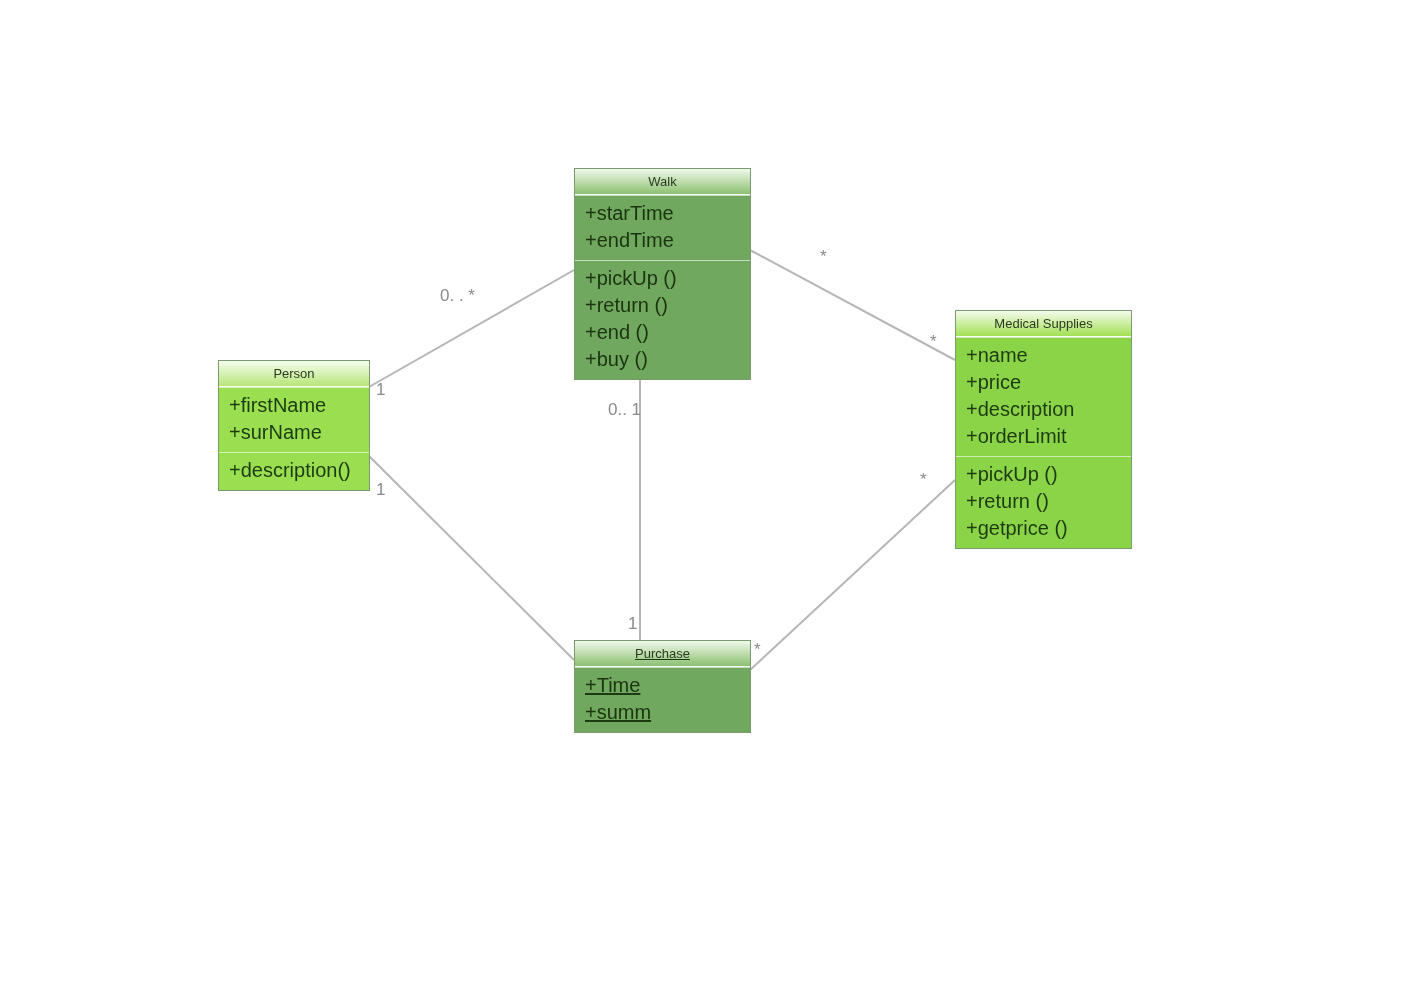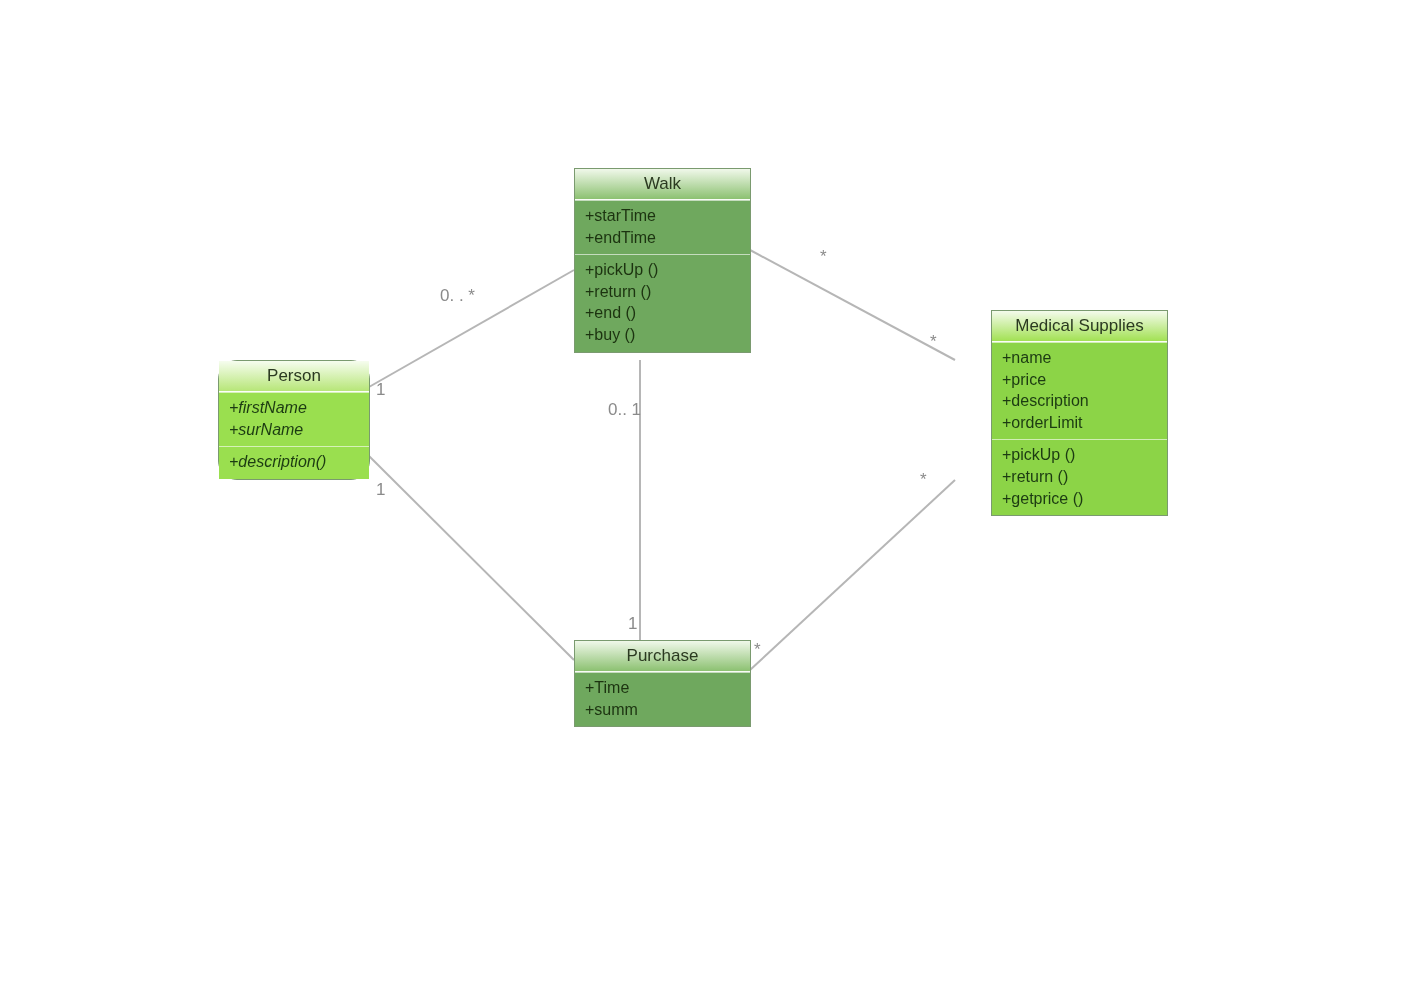--- a/index.html
+++ b/index.html
@@ -15,35 +15,35 @@
   .class-box {
     position: absolute;
     border: 1px solid #7a9a6f;
     box-shadow: 0 1px 0 rgba(255,255,255,0.5) inset;
     min-width: 150px;
   }
   .class-title {
     padding: 5px 10px;
     text-align: center;
     font-weight: normal;
-    font-size: 17px;
+    font-size: 13px;
     color: #2b3a21;
     border-bottom: 1px solid rgba(255,255,255,0.6);
   }
   .class-section {
     padding: 4px 10px 6px 10px;
-    font-size: 16px;
+    font-size: 20px;
     line-height: 1.35;
     border-top: 1px solid rgba(255,255,255,0.6);
   }
   .class-section:first-of-type { border-top: none; }
 
   
   .green-light .class-title { background: linear-gradient(#f6fdef, #b7e678); }
-  .green-light .class-section { background: #9adf4f; font-style: italic; }
+  .green-light .class-section { background: #9adf4f; }
 
   .green-mid .class-title { background: linear-gradient(#f0f8ea, #8cc171); }
   .green-mid .class-section { background: #6fa85e; color:#1c3310; }
 
   .green-bright .class-title { background: linear-gradient(#f4fbec, #a2e153); }
   .green-bright .class-section { background: #8cd447; }
 
   .mult-label {
     position: absolute;
     color: #8a8a8a;
@@ -69,21 +69,21 @@
 
   <line x1="369" y1="456" x2="574" y2="660"></line>
 
   <line x1="640" y1="360" x2="640" y2="640"></line>
 
   <line x1="750" y1="250" x2="955" y2="360"></line>
 
   <line x1="750" y1="670" x2="955" y2="480"></line>
 </svg>
 
-<div class="class-box green-light" style="left:218px; top:360px; width:150px;border-radius:19px;">
+<div class="class-box green-light" style="left:218px; top:360px; width:150px;">
   <div class="class-title">Person</div>
   <div class="class-section">
     <div>+firstName</div>
     <div>+surName</div>
   </div>
   <div class="class-section">
     <div>+description()</div>
   </div>
 </div>
 
@@ -94,29 +94,29 @@
     <div>+endTime</div>
   </div>
   <div class="class-section">
     <div>+pickUp ()</div>
     <div>+return ()</div>
     <div>+end ()</div>
     <div>+buy ()</div>
   </div>
 </div>
 
-<div class="class-box green-mid" style="left:574px; top:640px; width:175px;">
+<div class="class-box green-mid" style="left:574px; top:640px; width:175px;text-decoration:underline;">
   <div class="class-title">Purchase</div>
   <div class="class-section">
     <div>+Time</div>
     <div>+summ</div>
   </div>
 </div>
 
-<div class="class-box green-bright" style="left:955px; top:310px; width:175px;margin-left:36px;">
+<div class="class-box green-bright" style="left:955px; top:310px; width:175px;">
   <div class="class-title">Medical Supplies</div>
   <div class="class-section">
     <div>+name</div>
     <div>+price</div>
     <div>+description</div>
     <div>+orderLimit</div>
   </div>
   <div class="class-section">
     <div>+pickUp ()</div>
     <div>+return ()</div>

